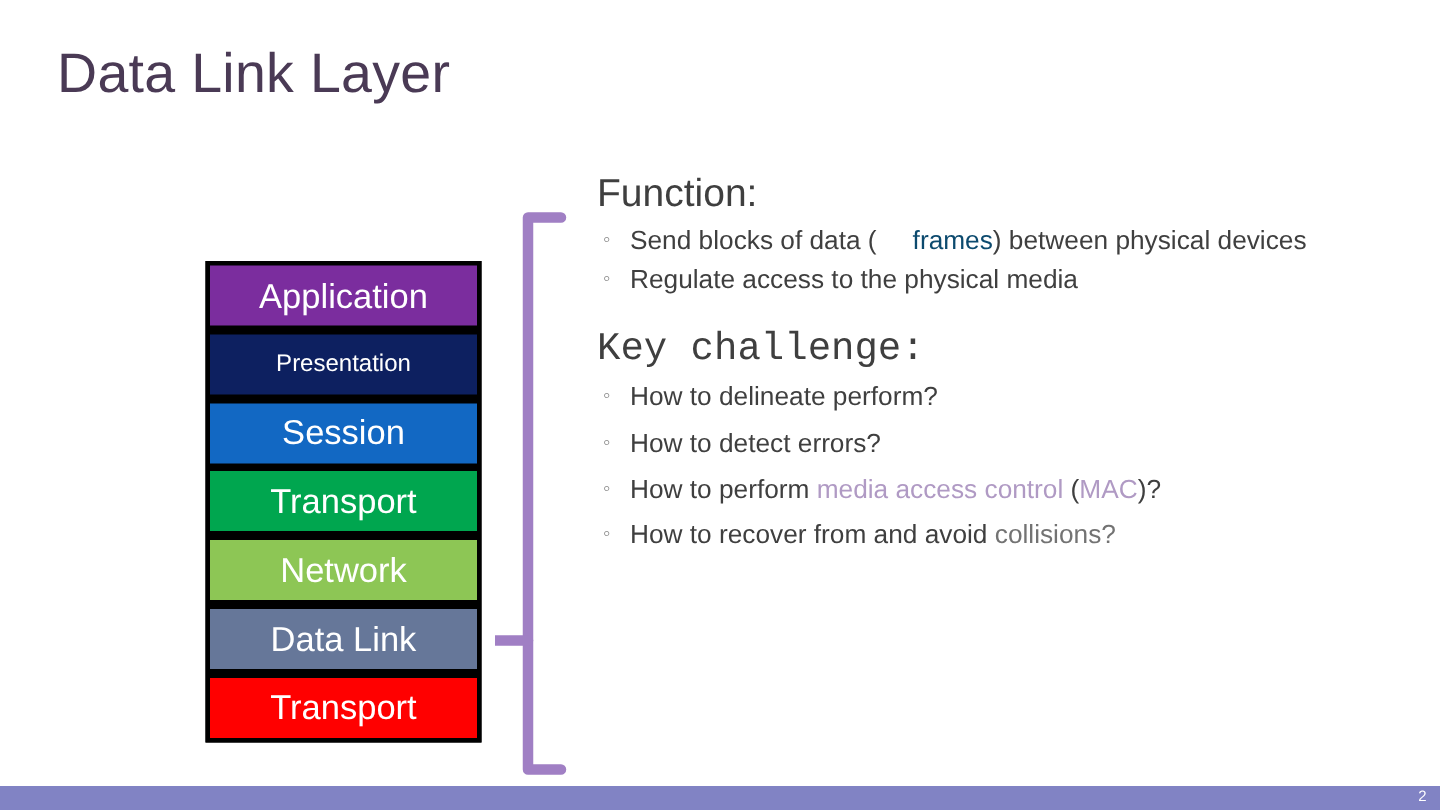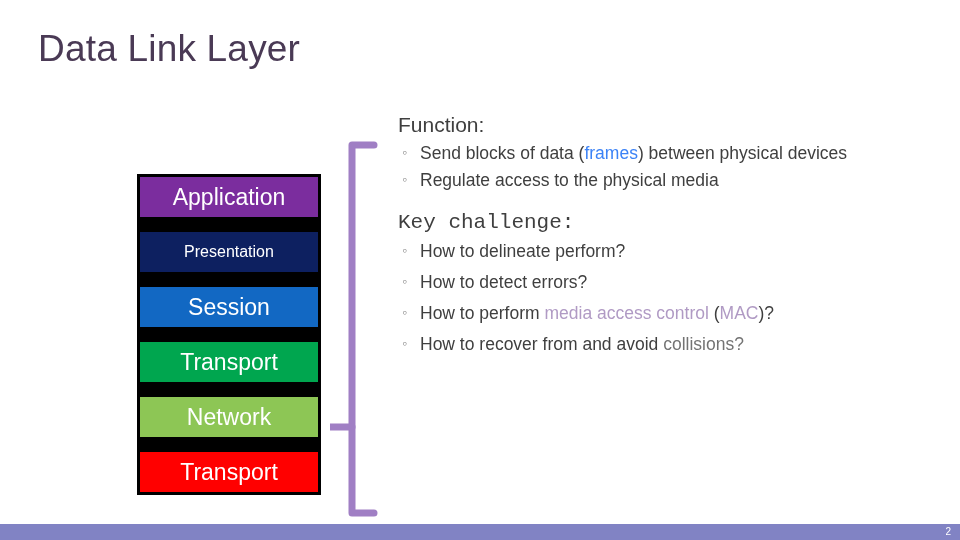--- a/index.html
+++ b/index.html
@@ -71,21 +71,21 @@
 
   
   .content {
     position: absolute;
     left: 398px;
     top: 112px;
     width: 520px;
   }
 
   .head {
-    font-size: 21px;
+    font-size: 26px;
     color: #3f3f3f;
     line-height: 1.25;
     margin-bottom: 3px;
     white-space: nowrap;
   }
   .head.second { margin-top: 16px; font-family: Liberation Mono, monospace; }
 
   .bullets { list-style: none; }
 
   .bullet {
@@ -142,37 +142,40 @@
       </div>
     <div class="osi-layer" style="background: rgb(18, 104, 195); color: rgb(255, 255, 255);">
         <span>Session</span>
       </div>
     <div class="osi-layer" style="background: rgb(0, 166, 79); color: rgb(255, 255, 255);">
         <span>Transport</span>
       </div>
     <div class="osi-layer" style="background: rgb(141, 198, 85); color: rgb(255, 255, 255);">
         <span>Network</span>
       </div>
+    <div class="osi-layer" style="background: rgb(102, 119, 153); color: rgb(255, 255, 255);">
+        <span>Data Link</span>
+      </div>
     <div class="osi-layer" style="background: rgb(255, 0, 0); color: rgb(255, 255, 255);">
         <span>Transport</span>
       </div>
   </div>
 
   <svg class="brace" viewBox="0 0 48 378" preserveAspectRatio="none" aria-hidden="true">
     <path id="brace-path" fill="none" stroke="#a07fc4" stroke-width="7" stroke-linecap="round" stroke-linejoin="round" d="M 44 5 L 22 5 L 22 373 L 44 373"></path>
     <path id="brace-pointer" fill="none" stroke="#a07fc4" stroke-width="7" stroke-linecap="round" stroke-linejoin="round" d="M 22 287 L 0 287"></path>
   </svg>
 
   <div class="content">
 
     <div class="head">Function:</div>
 
     <ul class="bullets">
       <li class="bullet">
-        <span class="dot">◦</span><span>Send blocks of data (</span><span class="hl" style="color: #3b82f6;">frames</span><span>) between physical devices</span>
+        <span class="dot">◦</span><span>Send blocks of data (</span><span class="hl" style="color: #0c4a6e; margin-left: 24px;">frames</span><span>) between physical devices</span>
       </li>
       <li class="bullet">
         <span class="dot">◦</span><span>Regulate access to the physical media</span>
       </li>
     </ul>
 
     <div class="head second">Key challenge:</div>
 
     <ul class="bullets spaced">
       <li class="bullet">

